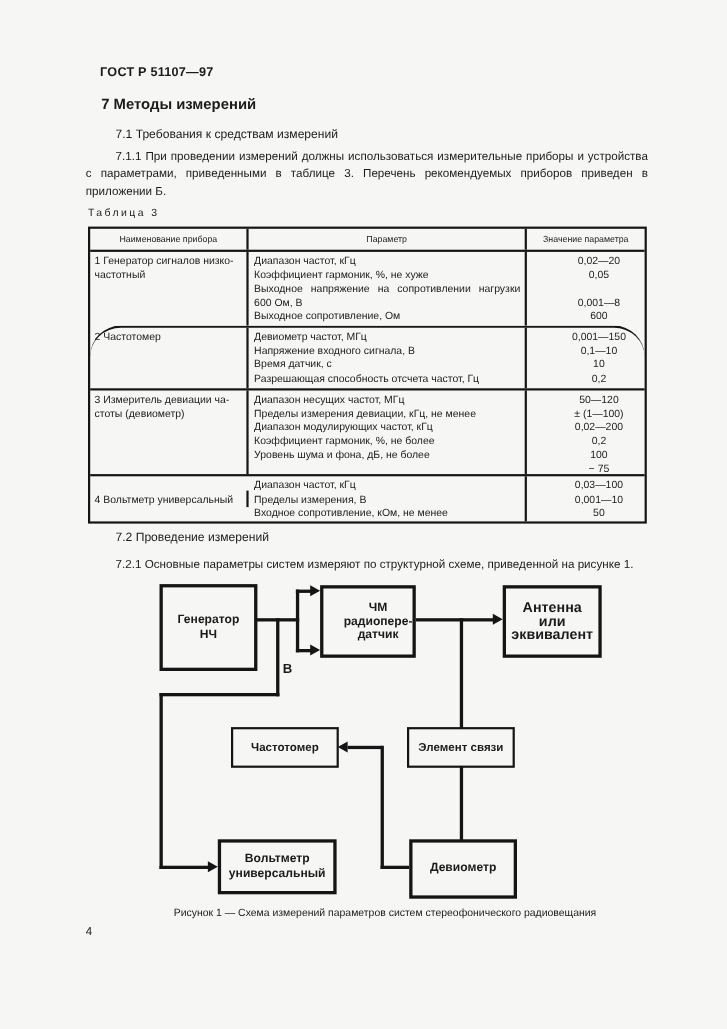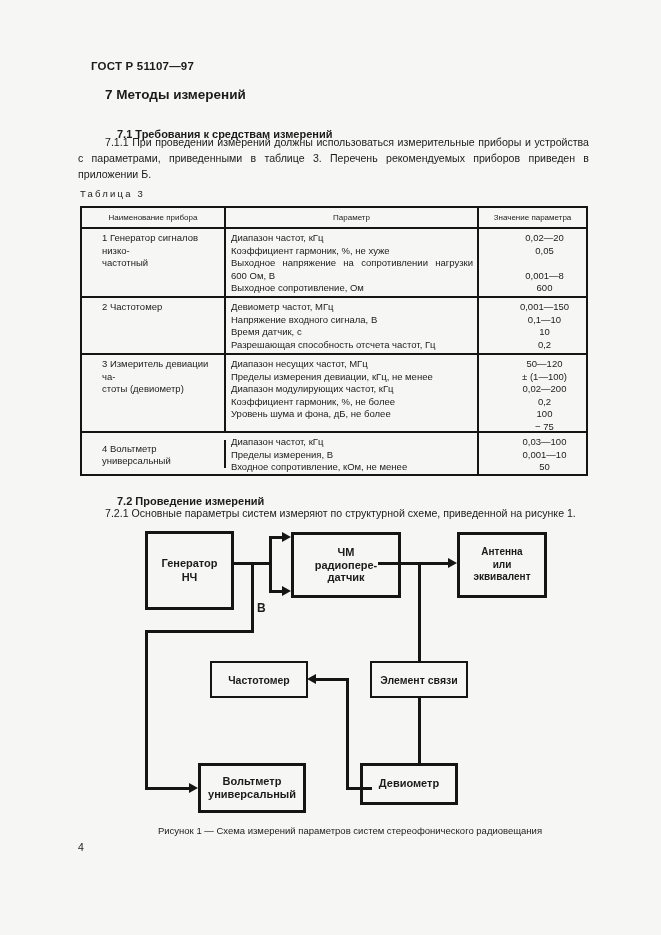--- a/index.html
+++ b/index.html
@@ -8,22 +8,22 @@
     background:#e9e9e8;
     font-family:"Liberation Sans","DejaVu Sans",sans-serif;
     color:#1b1b1b;
     -webkit-font-smoothing:antialiased;
   }
   .page{
     position:relative;width:661px;height:935px;
     background:#f6f6f5;overflow:hidden;
   }
   .doc-code{position:absolute;left:91px;top:60px;font-size:11.5px;font-weight:bold;letter-spacing:.2px;}
-  .h1{position:absolute;left:105px;top:87px;font-size:13.5px;font-weight:bold;margin:0;}
-  .h2{position:absolute;font-size:11px;font-weight:bold;margin:12px;}
+  .h1{position:absolute;left:92px;top:87px;font-size:13.5px;font-weight:bold;margin:0;}
+  .h2{position:absolute;font-size:11px;font-weight:normal;margin:0;}
   .h2-1{left:105px;top:116px;}
   .h2-2{left:105px;top:483px;}
   .para{
     position:absolute;margin:0;font-size:10.6px;line-height:16px;
     text-align:justify;
   }
   .para-711{left:78px;top:134px;width:511px;text-indent:27px;}
   .para-721{left:105px;top:505px;width:520px;text-align:left;}
   .table-label{position:absolute;left:80px;top:188px;font-size:9.5px;letter-spacing:2.2px;}
 
@@ -36,48 +36,48 @@
   .t-head{height:21px;border-bottom:2px solid #151515;}
   .t-row + .t-row{border-top:2px solid #151515;}
   .c1{width:144px;border-right:2px solid #151515;box-sizing:border-box;}
   .c2{width:253px;border-right:2px solid #151515;box-sizing:border-box;}
   .c3{flex:1;box-sizing:border-box;}
   .t-hcell{
     display:flex;align-items:center;justify-content:center;
     font-size:8px;color:#222;text-align:center;
   }
   .t-row:nth-child(1){height:67px;}
-  .t-row:nth-child(2){height:57px;}
+  .t-row:nth-child(2){height:57px;border-radius:28px;}
   .t-row:nth-child(3){height:78px;}
   .t-row:nth-child(4){height:43px;align-items:center;}
   .t-cell{overflow:hidden;padding-top:3px;}
-  .t-name{padding-left:20px;padding-right:3px;white-space:pre-line;line-height:12.5px;}
+  .t-name{padding-left:4px;padding-right:3px;white-space:pre-line;line-height:12.5px;}
   .t-params{padding-left:5px;padding-right:4px;}
   .pline{line-height:12.5px;white-space:nowrap;}
   .pline.jline{white-space:normal;text-align:justify;text-align-last:justify;}
   .vline{line-height:12.5px;text-align:center;padding-left:24px;}
 
   
   .figure{position:absolute;left:0;top:528px;width:661px;height:295px;}
   .fbox{
     position:absolute;border:3px solid #151515;box-sizing:border-box;
     display:flex;align-items:center;justify-content:center;
     font-weight:bold;text-align:center;
   }
   .fbox span{white-space:pre-line;line-height:13.5px;font-size:11px;}
   .fbox-small span{line-height:12px;font-size:10.5px;}
   .b-generator{left:145px;top:3px;width:89px;height:79px;}
-  .b-fm{left:291px;top:4px;width:110px;height:66px;}
+  .b-fm{left:291px;top:4px;width:87px;height:66px;justify-content:flex-end;}
   .b-fm span{line-height:12.5px;}
   .b-antenna{left:457px;top:4px;width:90px;height:66px;}
-  .b-antenna span{line-height:12.5px;font-size:10px;}
+  .b-antenna span{line-height:12.5px;font-size:13px;}
   .b-freq{left:210px;top:133px;width:98px;height:37px;border-width:2.5px;}
   .b-coupling{left:370px;top:133px;width:98px;height:37px;border-width:2.5px;}
   .b-volt{left:198px;top:235px;width:108px;height:50px;}
-  .b-dev{left:360px;top:235px;width:98px;height:42px;}
+  .b-dev{left:372px;top:235px;width:98px;height:54px;}
   .ln{position:absolute;background:#151515;}
   .arr{position:absolute;width:0;height:0;border-top:5px solid transparent;border-bottom:5px solid transparent;}
   .arr-r{border-left:9px solid #151515;}
   .arr-l{border-right:9px solid #151515;}
   .lbl-b{position:absolute;left:257px;top:73px;font-size:12px;font-weight:bold;}
   .caption{position:absolute;left:90px;top:825px;width:520px;text-align:center;font-size:9.5px;}
   .page-number{position:absolute;left:78px;top:841px;font-size:10.5px;}
 </style>
 </head>
 <body>

